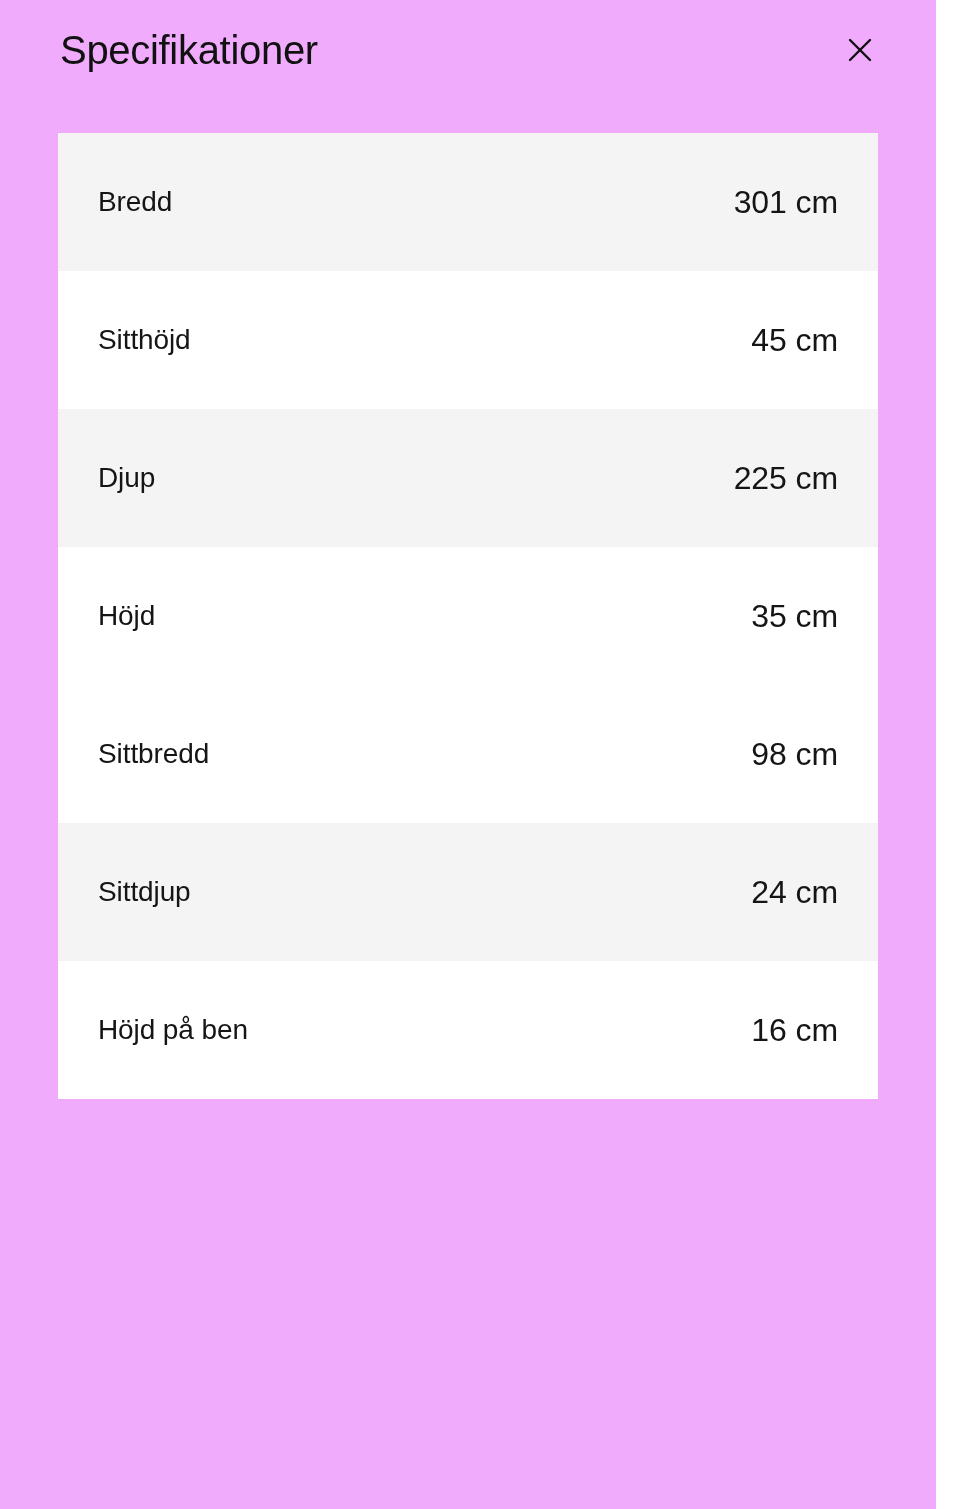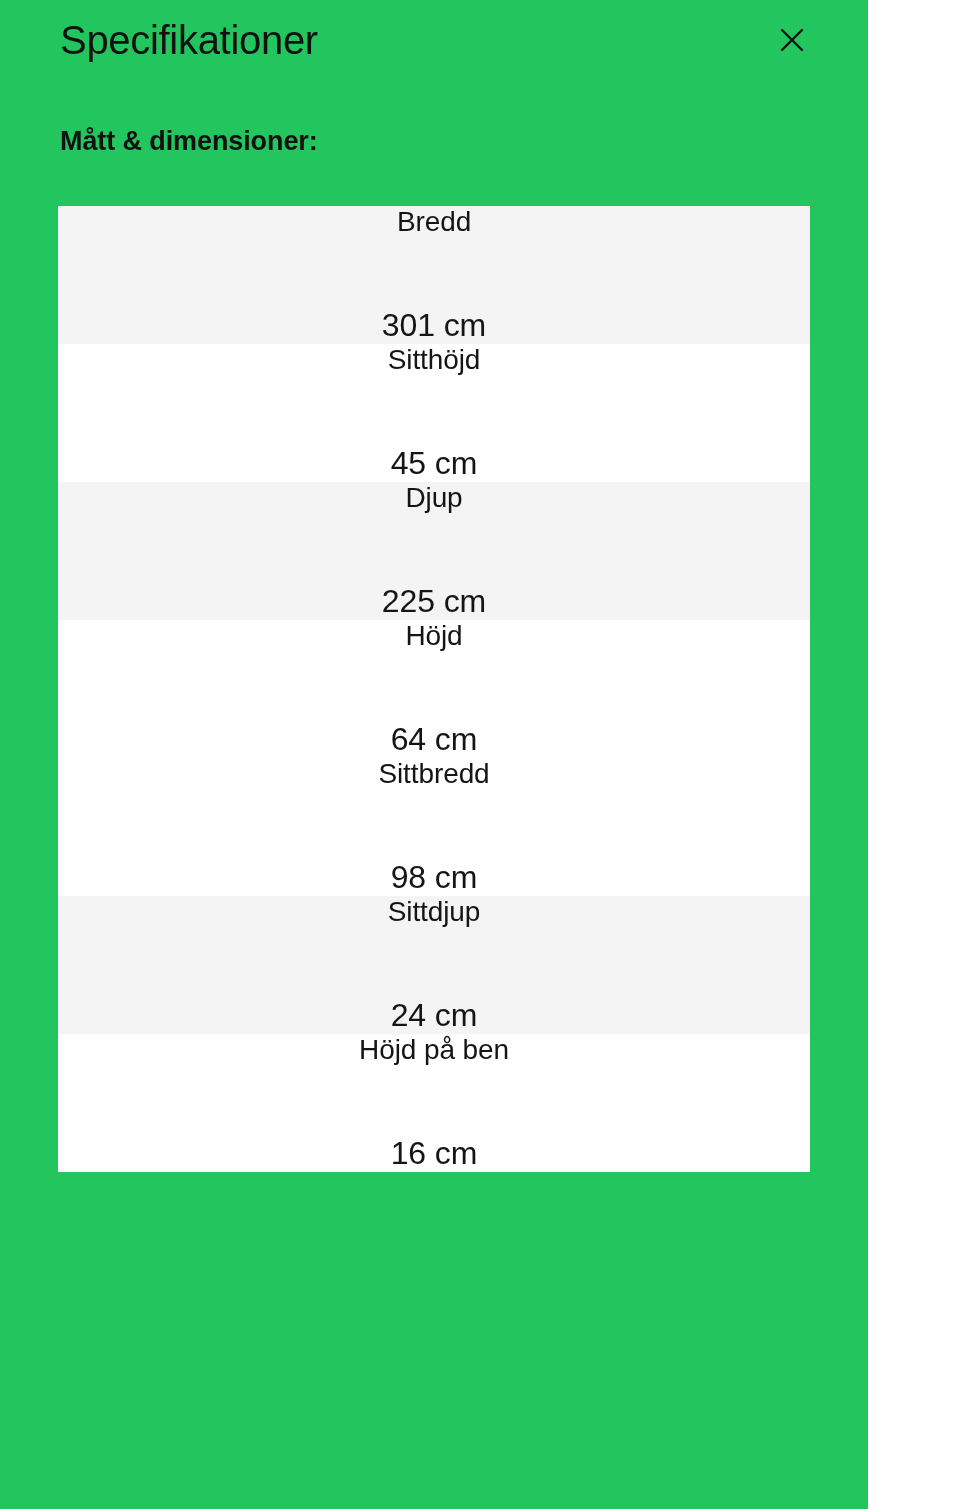--- a/index.html
+++ b/index.html
@@ -9,25 +9,25 @@
   }
   body {
     width: 960px;
     height: 1509px;
     font-family: "Liberation Sans", sans-serif;
     color: #151515;
     -webkit-font-smoothing: antialiased;
     overflow: hidden;
   }
   .panel {
-    width: 868px;
+    width: 936px;
     height: 1509px;
     box-sizing: border-box;
-    padding: 2px 58px;
-    background: #22c55e;
+    padding: 12px 58px;
+    background: #f0abfc;
     position: relative;
   }
   .panel-header {
     display: flex;
     align-items: flex-start;
     justify-content: space-between;
     padding-top: 14px;
     height: 72px;
     box-sizing: border-box;
   }
@@ -70,21 +70,20 @@
     display: block;
   }
   .spec-row {
     display: flex;
     align-items: center;
     justify-content: space-between;
     height: 138px;
     padding: 0 40px;
     box-sizing: border-box;
     background: #ffffff;
-    flex-direction: column;
   }
   .spec-row.alt {
     background: #f4f4f4;
   }
   .spec-label {
     font-size: 28px;
     font-weight: 400;
     color: #151515;
     letter-spacing: -0.1px;
   }
@@ -106,42 +105,41 @@
     <button class="close-btn" aria-label="Stäng">
       <span>
         <svg width="30" height="30" viewBox="0 0 30 30" aria-hidden="true">
           <line x1="5" y1="5" x2="25" y2="25" stroke="#111111" stroke-width="2.4" stroke-linecap="round"></line>
           <line x1="25" y1="5" x2="5" y2="25" stroke="#111111" stroke-width="2.4" stroke-linecap="round"></line>
         </svg>
       </span>
     </button>
   </div>
 
-  <h2 class="section-title">Mått &amp; dimensioner:</h2>
 
   <div class="spec-table">
 
     <div class="spec-row alt">
       <span class="spec-label">Bredd</span>
       <span class="spec-value">301 cm</span>
     </div>
 
     <div class="spec-row">
       <span class="spec-label">Sitthöjd</span>
       <span class="spec-value">45 cm</span>
     </div>
 
     <div class="spec-row alt">
       <span class="spec-label">Djup</span>
       <span class="spec-value">225 cm</span>
     </div>
 
     <div class="spec-row">
       <span class="spec-label">Höjd</span>
-      <span class="spec-value">64 cm</span>
+      <span class="spec-value">35 cm</span>
     </div>
 
 
     <div class="spec-row">
       <span class="spec-label">Sittbredd</span>
       <span class="spec-value">98 cm</span>
     </div>
 
     <div class="spec-row alt">
       <span class="spec-label">Sittdjup</span>

